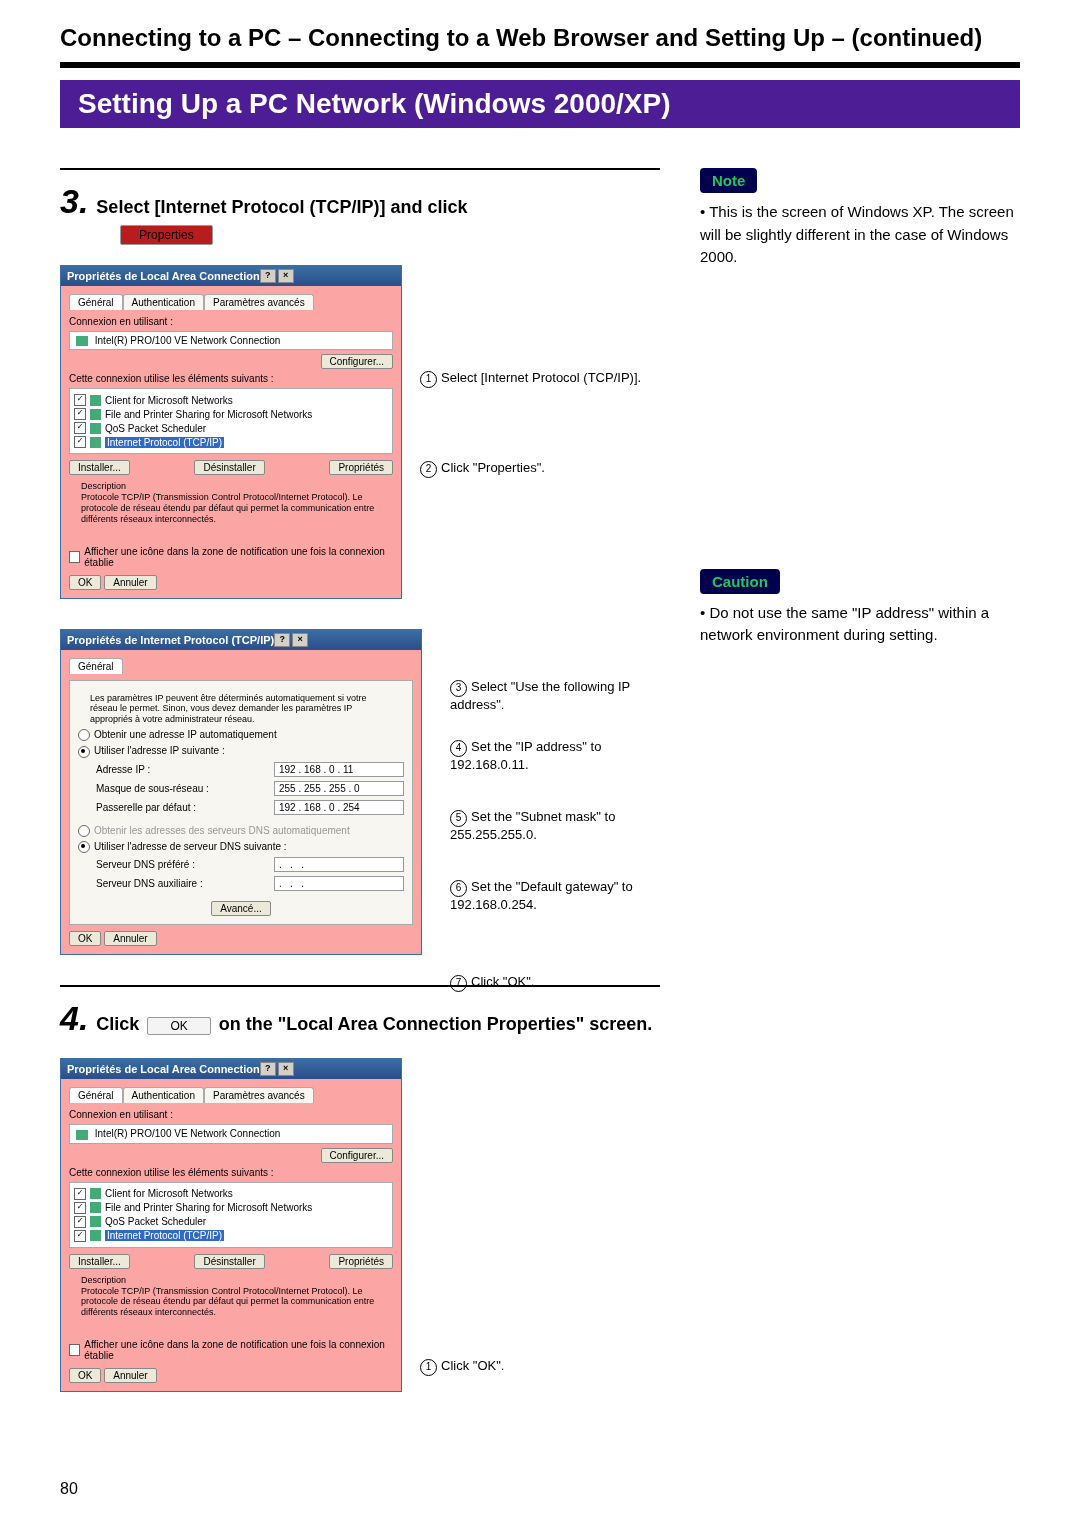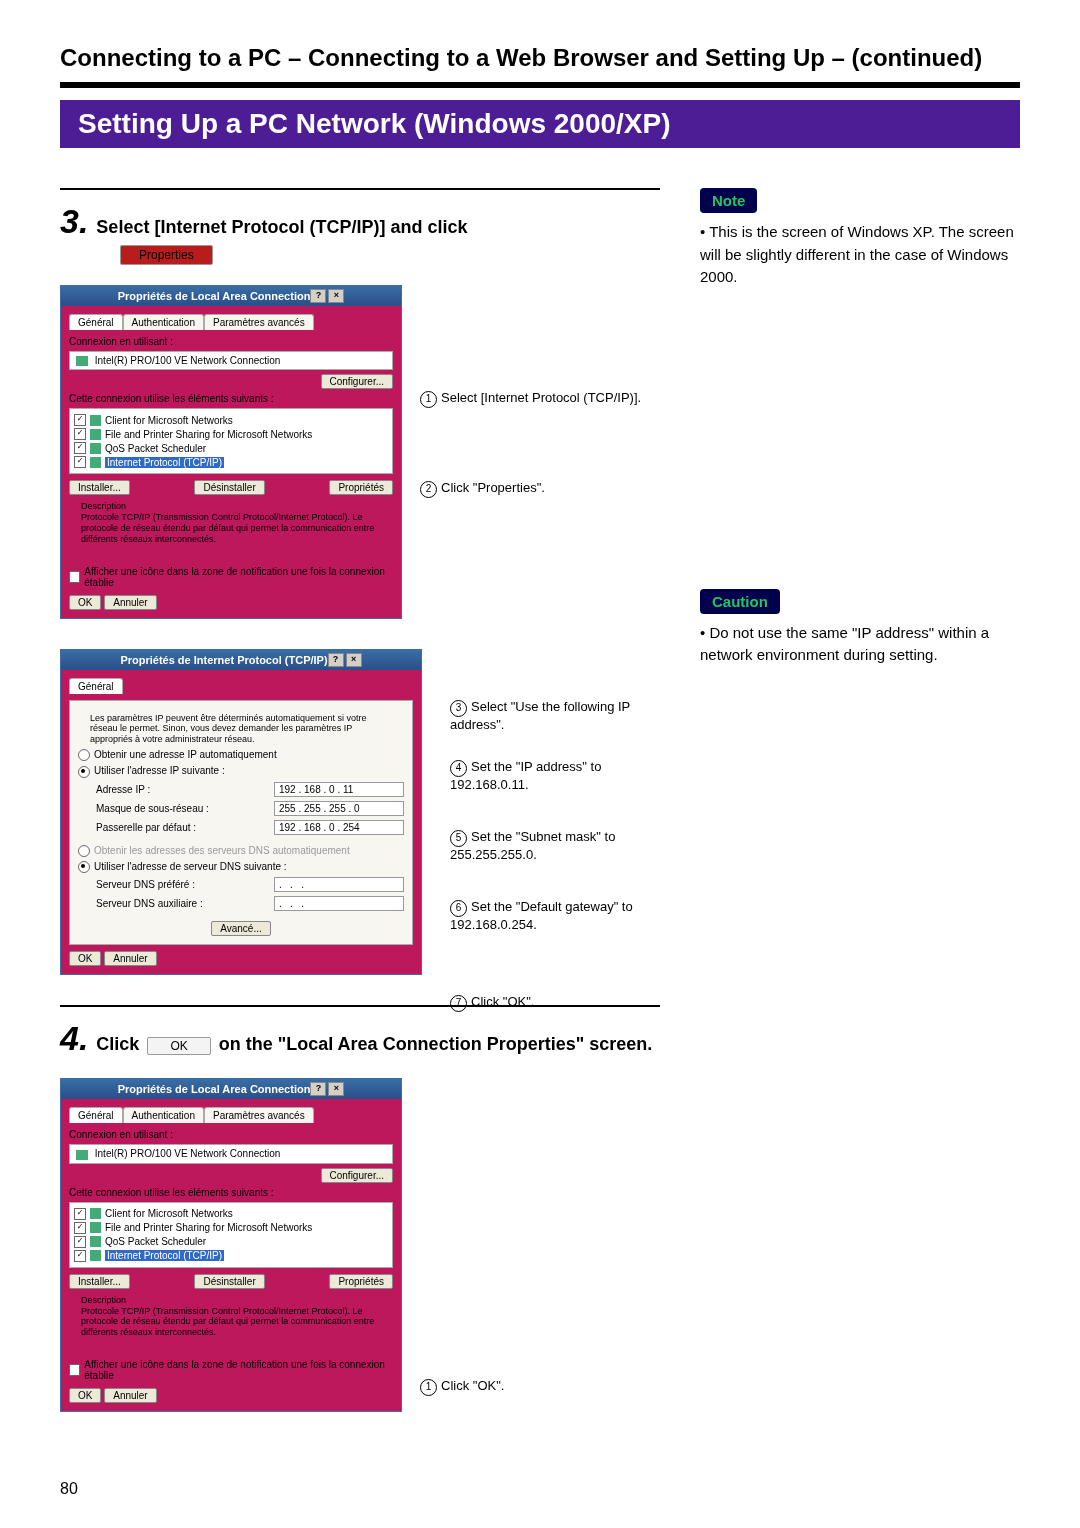--- a/index.html
+++ b/index.html
@@ -5,21 +5,21 @@
   body {
     margin: 0;
     padding: 0;
     font-family: Arial, Helvetica, sans-serif;
     background: #fff;
     width: 1080px;
     height: 1528px;
     position: relative;
   }
   .page {
-    padding: 44px 60px;
+    padding: 24px 60px;
     box-sizing: border-box;
     width: 100%;
     height: 100%;
   }
   .main-title {
     font-size: 24px;
     font-weight: bold;
     margin: 0 0 10px 0;
   }
   .thick-rule {
@@ -112,40 +112,40 @@
     margin-top: 20px;
     position: relative;
   }
   .win-title {
     background: linear-gradient(#3a6ea5,#2a4e8a);
     color: #fff;
     font-weight: bold;
     font-size: 11px;
     padding: 3px 6px;
     display: flex;
-    justify-content: center;
+    justify-content: flex-start;
     align-items: center;
   }
   .win-title-btns {
     display: flex;
     gap: 2px;
   }
   .win-title-btn {
     width: 14px;
     height: 12px;
     background: #d4d0c8;
     border: 1px solid #888;
     font-size: 9px;
     line-height: 10px;
     text-align: center;
     color: #000;
   }
   .win-body {
     padding: 8px;
-    background: #be185d;
+    background: #fca5a5;
   }
   .tabs {
     display: flex;
     gap: 0;
     font-size: 10px;
     margin-bottom: 6px;
   }
   .tab {
     border: 1px solid #aaa;
     border-bottom: none;

